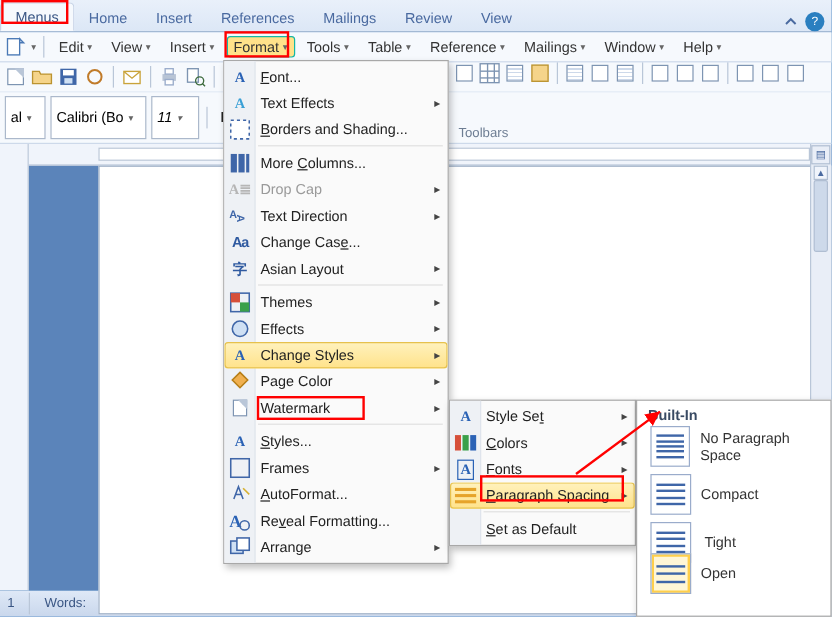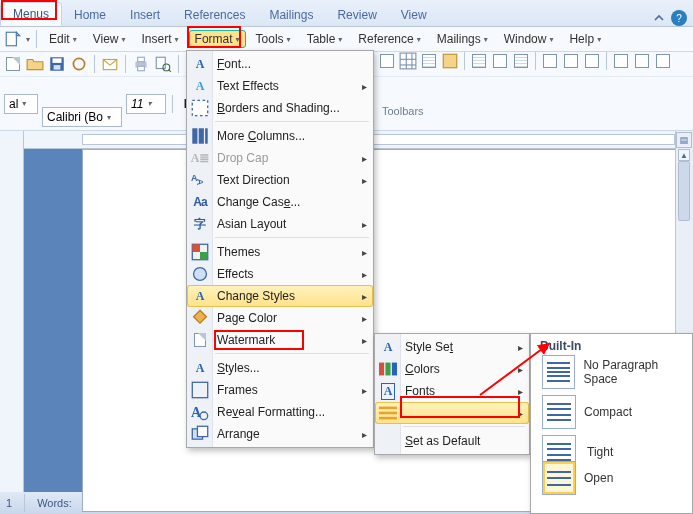--- a/index.html
+++ b/index.html
@@ -21,21 +21,21 @@
   .menuitem .dd { font-size: 8px; color: #666; }
   .menuitem.highlight { background: #ffe28a; border: 1px solid #14b8a6; border-radius: 3px; padding: 1px 5px; }
 
   .iconbtn { width:16px; height:16px; display:inline-flex; align-items:center; justify-content:center; color:#4a6aa0; }
 
   
   .toolbars { background: #f6f9fd; position: relative; }
   .toolrow { display: flex; align-items: center; padding: 3px 4px; gap: 4px; }
   .sep { width:1px; height:18px; background:#b9c6d8; margin:0 2px; }
   .slot { width:18px; height:18px; display:flex; align-items:center; justify-content:center; color:#4a6aa0; }
-  .combo { display:flex; align-items:center; border:1px solid #abb8cb; background:#fff; height:20px; padding:0 4px; gap:4px; }
+  .combo { display:flex; align-items:center; border:1px solid #abb8cb; background:#fff; height:36px; padding:0 4px; gap:4px; }
   .combo .dd { font-size:8px; color:#666; }
   .grouplabel { position:absolute; font-size:11px; color:#6d7d93; }
 
   
   .docwrap { flex: 1; background:#5b84ba; position:relative; }
   .vruler { position:absolute; left:0; top:0; bottom:0; width:24px; background:#f0f4fb; border-right:1px solid #b9c6d8; }
   .hruler { position:absolute; left:24px; right:18px; top:0; height:18px; background:#f0f4fb; border-bottom:1px solid #b9c6d8; }
   .hruler .inner { position:absolute; left:58px; right:0; top:3px; bottom:3px; background:#fff; border:1px solid #b9c6d8; }
   .page { position:absolute; left:82px; right:0; top:18px; bottom:-20px; background:#fff; border:1px solid #9badc5; }
   .vscroll { position:absolute; right:0; top:0; bottom:0; width:18px; background:#e9eef7; border-left:1px solid #b9c6d8; }
@@ -210,21 +210,21 @@
     <span class="slot">
         <div class="stripes"></div>
       </span>
   </div>
 
   <div class="toolrow" style="border-bottom:1px solid #cdd9ea;">
     <div class="combo" style="width:34px;">
         <span>al</span>
         <span class="dd">▾</span>
       </div>
-    <div class="combo" style="width:80px;margin-top:27px;">
+    <div class="combo" style="width:80px;">
         <span>Calibri (Bo</span>
         <span class="dd">▾</span>
       </div>
     <div class="combo" style="width:40px;font-style:italic;">
         <span>11</span>
         <span class="dd">▾</span>
       </div>
     <div class="sep"></div>
     <span class="slot" style="font-weight:bold;color:#222;">B</span>
     <span class="slot" style="font-style:italic;color:#222;">I</span>
@@ -439,20 +439,29 @@
           <svg viewBox="0 0 14 14">
             <rect x="1" y="1" width="12" height="12" fill="none" stroke="#3f66a8"></rect>
           </svg>
         </span>
         <span>Frames</span>
         <span class="arrow">▸</span>
       </li>
     <li>
         <span class="micon">
           <svg viewBox="0 0 14 14">
+            <path d="M3 10l3-8 3 8M4 7h4" fill="none" stroke="#3f66a8"></path>
+            <path d="M9 3l4 4" stroke="#d6b030"></path>
+          </svg>
+        </span>
+        <span><span class="ul">A</span>utoFormat...</span>
+      </li>
+    <li>
+        <span class="micon">
+          <svg viewBox="0 0 14 14">
             <text x="0" y="11" font-size="11" fill="#2a62b5" font-family="serif">A</text>
             <circle cx="10" cy="10" r="3" fill="none" stroke="#3f66a8"></circle>
           </svg>
         </span>
         <span>Re<span class="ul">v</span>eal Formatting...</span>
       </li>
     <li>
         <span class="micon">
           <svg viewBox="0 0 14 14">
             <rect x="1" y="3" width="8" height="8" fill="#cfe0f4" stroke="#3f66a8"></rect>
@@ -492,20 +501,21 @@
         <span class="arrow">▸</span>
       </li>
     <li class="hl">
         <span class="micon">
           <svg viewBox="0 0 14 14">
             <rect x="0" y="2" width="14" height="2" fill="#e6a42a"></rect>
             <rect x="0" y="6" width="14" height="2" fill="#e6a42a"></rect>
             <rect x="0" y="10" width="14" height="2" fill="#e6a42a"></rect>
           </svg>
         </span>
+        <span><span class="ul">P</span>aragraph Spacing</span>
         <span class="arrow">▸</span>
       </li>
     <div class="msep"></div>
     <li>
         <span class="micon"></span>
         <span><span class="ul">S</span>et as Default</span>
       </li>
   </ul>
 </div>
 

